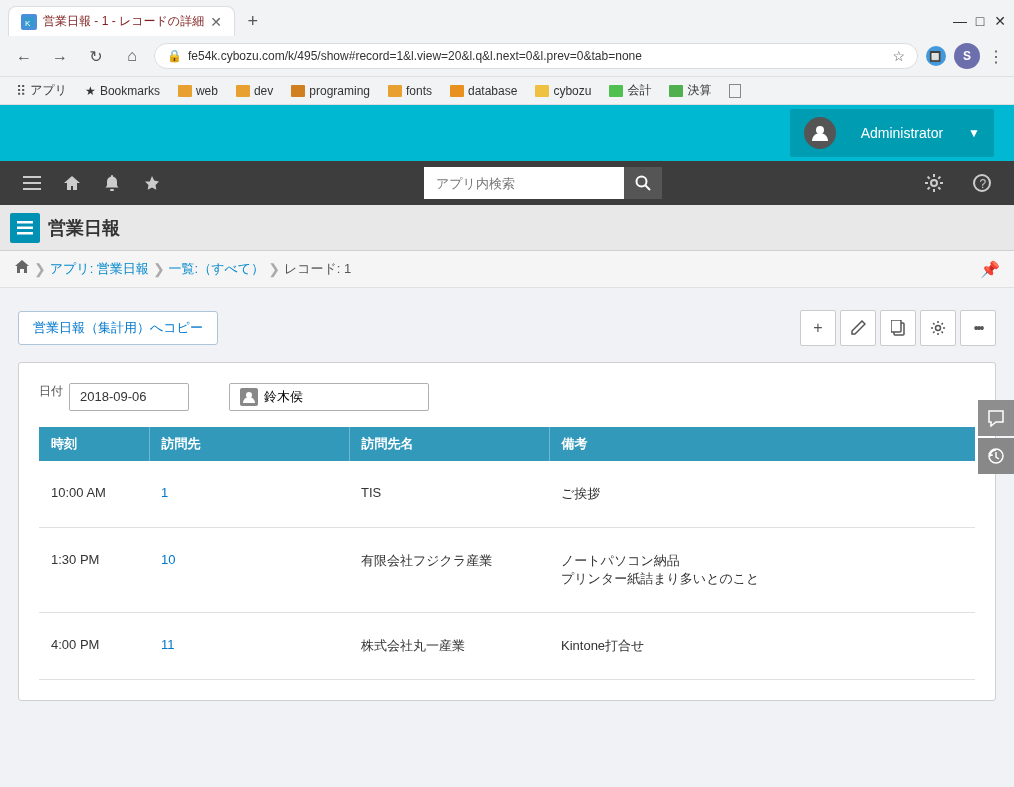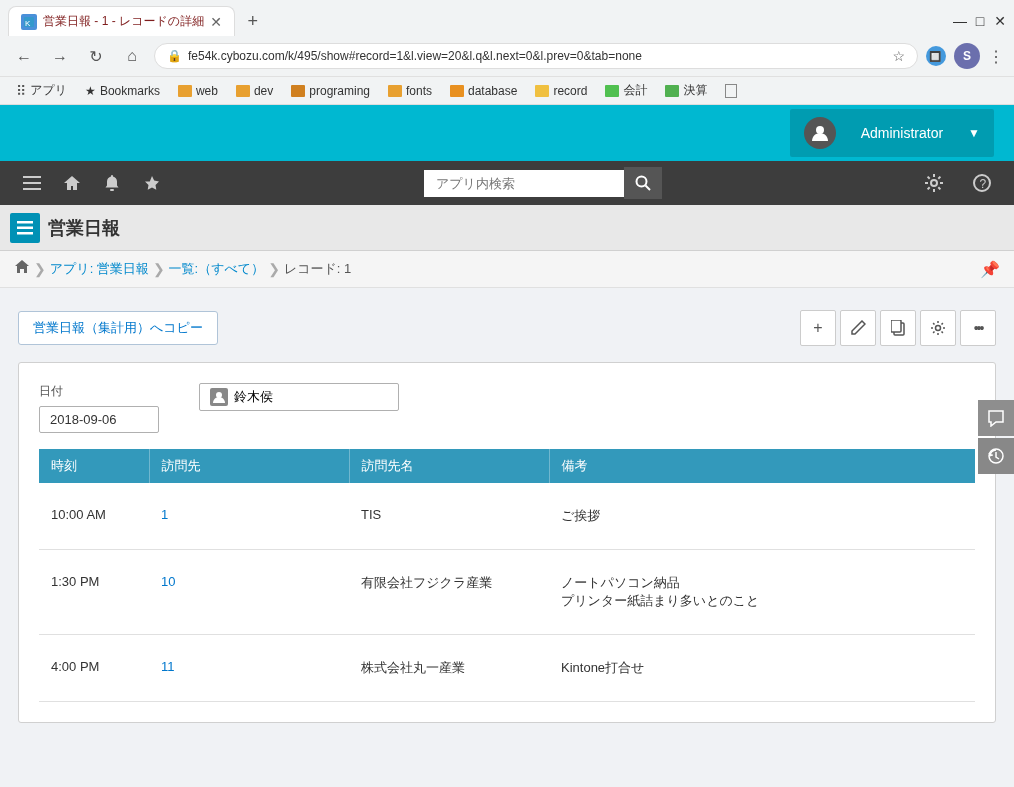--- a/index.html
+++ b/index.html
@@ -35,21 +35,21 @@
     .app-header { height: 56px; background: #00b8d1; display: flex; align-items: center; padding: 0 20px; }
     .cybozu-logo { color: white; font-size: 22px; font-weight: 300; letter-spacing: 1px; }
     .user-avatar-lg { width: 32px; height: 32px; border-radius: 50%; background: #555; display: flex; align-items: center; justify-content: center; color: white; }
     .user-name { color: white; font-size: 14px; }
     .dropdown-arrow { color: white; font-size: 12px; }
     .user-section-wrapper { background: rgba(0,0,0,0.15); padding: 8px 14px; border-radius: 2px; display: flex; align-items: center; gap: 25px; margin-left: auto; }
 
     
     .app-nav { height: 44px; background: #3d3d3d; display: flex; align-items: center; padding: 0 14px; gap: 4px; }
     .nav-icon-btn { width: 36px; height: 36px; display: flex; align-items: center; justify-content: center; cursor: pointer; color: #ccc; font-size: 18px; border-radius: 3px; }
-    .search-section { margin-left: auto; display: flex; align-items: center; }
+    .search-section { margin-left: auto; display: flex; }
     .search-input-nav { background: white; border: none; padding: 6px 12px; font-size: 13px; width: 200px; outline: none; }
     .search-btn-nav { background: #555; border: none; width: 38px; height: 32px; display: flex; align-items: center; justify-content: center; cursor: pointer; color: white; font-size: 16px; }
 
     
     .content-header { height: 46px; background: #e8e8e8; display: flex; align-items: center; padding: 0 10px; gap: 8px; border-bottom: 1px solid #d0d0d0; }
     .list-icon { width: 30px; height: 30px; background: #0091b5; display: flex; align-items: center; justify-content: center; color: white; font-size: 16px; border-radius: 2px; cursor: pointer; }
     .page-title-main { font-size: 18px; font-weight: bold; color: #333; }
 
     
     .breadcrumb { display: flex; align-items: center; padding: 8px 14px; background: #f5f5f5; border-bottom: 1px solid #e0e0e0; gap: 4px; }
@@ -64,30 +64,30 @@
 
     
     .action-bar { display: flex; align-items: center; padding: 8px 0 16px; }
     .copy-btn { background: white; border: 1px solid #b0c4d8; color: #0077cc; padding: 7px 14px; font-size: 13px; cursor: pointer; border-radius: 3px; text-align: right; }
     .toolbar-actions { margin-left: auto; display: flex; align-items: center; gap: 4px; }
     .tool-btn { width: 36px; height: 36px; background: white; border: 1px solid #ccc; display: flex; align-items: center; justify-content: center; cursor: pointer; color: #555; font-size: 16px; border-radius: 2px; }
 
     
     .record-form { background: white; border: 1px solid #d0d0d0; border-radius: 3px; padding: 20px; }
     .form-row { display: flex; gap: 40px; margin-bottom: 16px; }
-    .form-field { display: flex; flex-direction: column; gap: 6px; }
+    .form-field { display: flex; flex-direction: row; gap: 6px; }
     .field-label { font-size: 12px; color: #555; font-weight: normal; }
     .field-value-date { background: white; border: 1px solid #b0b0b0; padding: 5px 10px; font-size: 13px; color: #333; border-radius: 2px; min-width: 120px; }
     .field-value-user { display: flex; align-items: center; gap: 6px; background: white; border: 1px solid #b0b0b0; padding: 4px 10px; border-radius: 2px; min-width: 200px; }
     .user-icon-sm { width: 18px; height: 18px; background: #888; border-radius: 2px; display: flex; align-items: center; justify-content: center; color: white; font-size: 10px; }
 
     
     .data-table { width: 100%; border-collapse: collapse; margin-top: 8px; }
     .data-table thead tr { background: #3399bb; }
-    .data-table thead th { padding: 8px 12px; text-align: left; color: white; font-size: 13px; font-weight: normal; border-right: 1px solid rgba(255,255,255,0.3); }
+    .data-table thead th { padding: 8px 12px; text-align: left; color: white; font-size: 13px; font-weight: bold; border-right: 1px solid rgba(255,255,255,0.3); }
     .data-table thead th:last-child { border-right: none; }
     .data-table tbody tr { border-bottom: 1px solid #e0e0e0; background: white; }
     .data-table tbody td { padding: 24px 12px; font-size: 13px; color: #333; vertical-align: top; }
     .table-link { color: #0077cc; text-decoration: none; cursor: pointer; }
 
     
     .right-sidebar { position: fixed; right: 0; top: 400px; display: flex; flex-direction: column; gap: 2px; }
     .sidebar-action-btn { width: 36px; height: 36px; background: #9e9e9e; display: flex; align-items: center; justify-content: center; color: white; cursor: pointer; font-size: 16px; }
     .sidebar-action-btn:first-child { background: #8e8e8e; }
   </style>
@@ -153,21 +153,21 @@
     <span class="bookmark-item">
       <span class="bm-folder" style="background:#e8a030;"></span>
       <span>fonts</span>
     </span>
     <span class="bookmark-item">
       <span class="bm-folder" style="background:#e89020;"></span>
       <span>database</span>
     </span>
     <span class="bookmark-item">
       <span class="bm-folder" style="background:#f0c040;"></span>
-      <span>record</span>
+      <span>cybozu</span>
     </span>
     <span class="bookmark-item">
       <span class="bm-folder" style="background:#50c050;"></span>
       <span>会計</span>
     </span>
     <span class="bookmark-item">
       <span class="bm-folder" style="background:#50b050;"></span>
       <span>決算</span>
     </span>
     <span class="bookmark-item">

